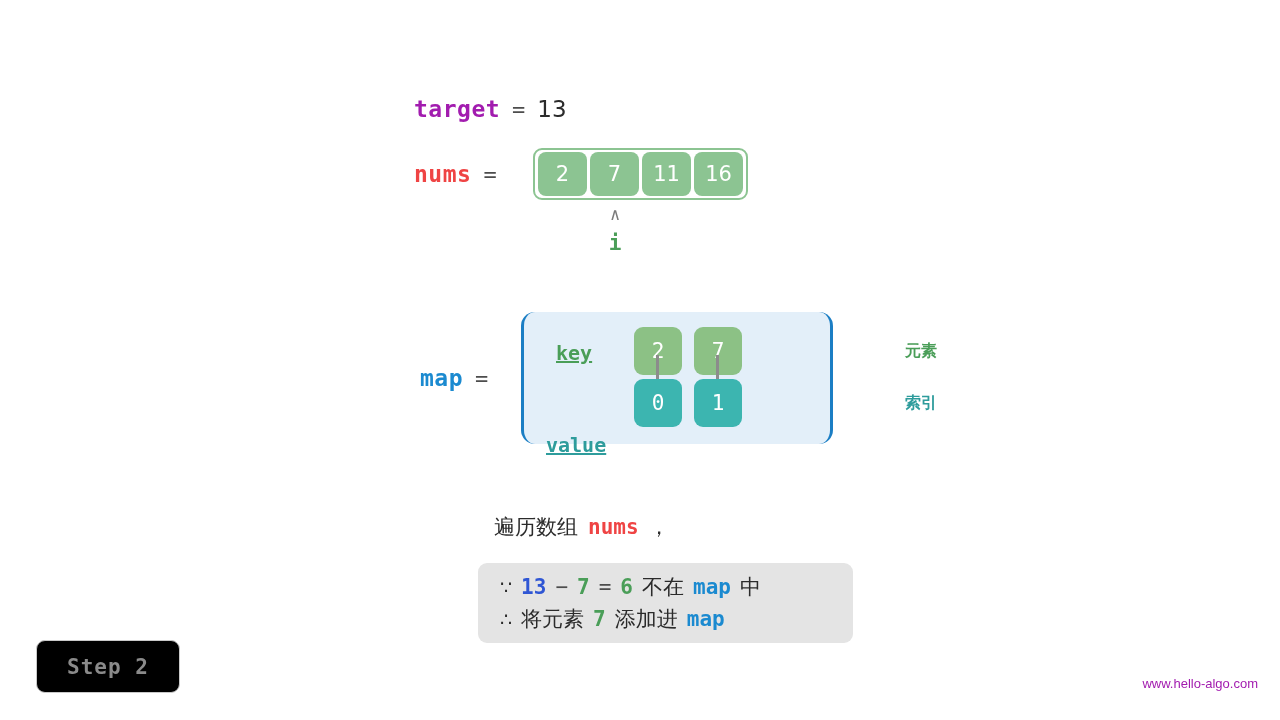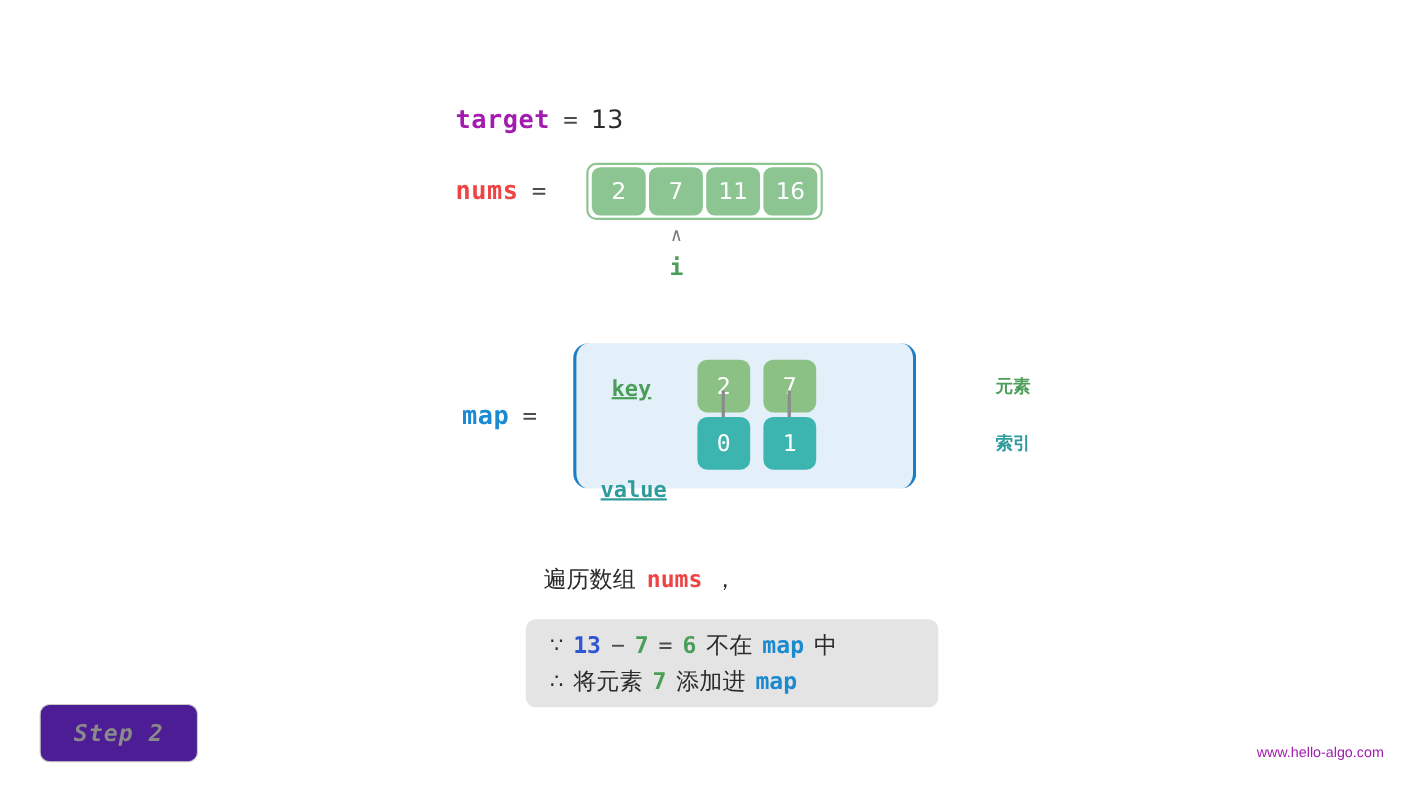--- a/index.html
+++ b/index.html
@@ -228,32 +228,31 @@
   .m-word { font-family: "DejaVu Sans Mono", monospace; font-weight: bold; color: #1b8ad0; }
 
   
   #step-badge {
     position: absolute;
     left: 36px;
     top: 640px;
     width: 144px;
     height: 53px;
     box-sizing: border-box;
-    background: #4c1d95;
+    background: #000000;
     border: 1px solid #c9c9c9;
     border-radius: 9px;
     display: flex;
     align-items: center;
     justify-content: center;
     font-family: "DejaVu Sans Mono", monospace;
     font-weight: bold;
     font-size: 21px;
     color: #8a8a8a;
     letter-spacing: 1px;
-    font-style: italic;
   }
 
   
   #watermark {
     position: absolute;
     right: 22px;
     top: 676px;
     font-family: Liberation Sans, sans-serif;
     font-size: 13px;
     color: #a21caf;

